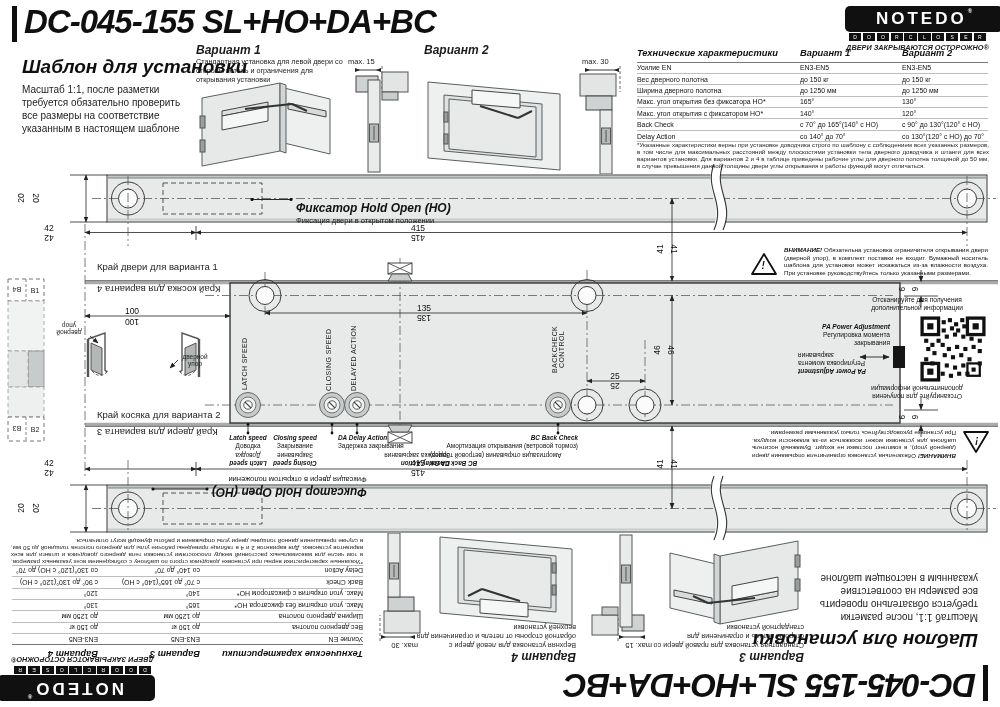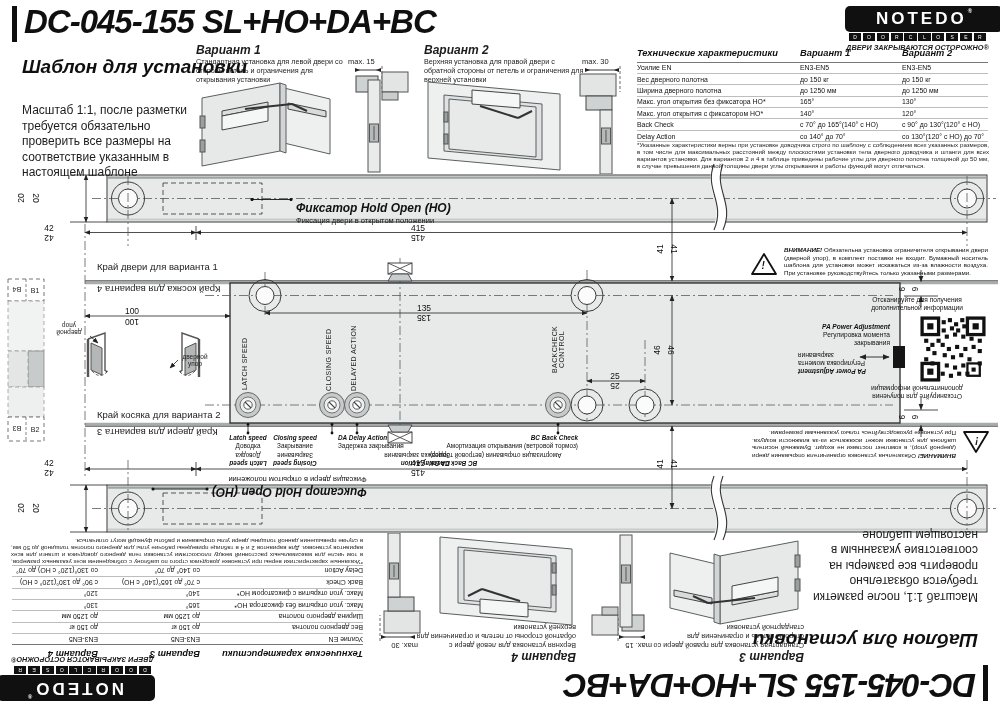--- a/index.html
+++ b/index.html
@@ -11,21 +11,21 @@
   .rl{transform:rotate(-90deg);}
   .rr{transform:rotate(90deg);}
   .dim{font-size:8.5px;color:#111;white-space:nowrap;text-align:center;}
   .dimv{width:18px;height:12px;display:flex;align-items:center;justify-content:center;
         font-size:8.5px;color:#111;white-space:nowrap;}
   .vup{writing-mode:vertical-rl;transform:rotate(180deg);font-size:7px;letter-spacing:.4px;
        color:#222;text-align:center;}
   .title{font-size:33px;letter-spacing:-1px;white-space:nowrap;color:#0f0f0f;}
   .bar{background:#0f0f0f;}
   .ih{font-size:19px;color:#0f0f0f;}
-  .ib{font-size:12px;line-height:1.3;margin-top:20px;}
+  .ib{font-size:10px;line-height:1.3;}
   .vt{font-size:12px;}
   .vd{font-size:7.2px;line-height:1.25;}
   .md{font-size:7.5px;white-space:nowrap;}
   .logo-main{position:absolute;left:0;top:0;width:158px;height:26px;background:#101010;color:#fff;
              border-radius:5px;display:flex;align-items:center;justify-content:center;
              font-weight:700;font-size:17px;letter-spacing:3px;}
   .logo-main .reg{font-size:6px;letter-spacing:0;align-self:flex-start;margin:2px 0 0 1px;}
   .logo-sub{position:absolute;left:4px;top:27px;width:137px;height:8px;display:flex;gap:1.5px;}
   .logo-sub span{flex:1;background:#101010;color:#fff;font-size:5px;display:flex;
                  align-items:center;justify-content:center;}
@@ -472,21 +472,20 @@
       <path d="M18,4 l-5,-2 l0,4 z M34,4 l5,-2 l0,4 z" fill="#222"></path>
       <rect x="40" y="6" width="26" height="20" fill="#e3e5e5" stroke="#555"></rect>
       <rect x="14" y="10" width="22" height="16" fill="#cfd2d2" stroke="#444"></rect>
       <rect x="26" y="14" width="12" height="92" fill="#e9ebeb" stroke="#555"></rect>
       <rect x="40" y="26" width="16" height="8" fill="#c9cdcd" stroke="#555"></rect>
       <rect x="27.5" y="58" width="9" height="18" fill="#b5b9b9" stroke="#555"></rect>
       <line x1="32" y1="60" x2="32" y2="74" stroke="#555"></line>
     </svg>
 
     <div class="abs vt b" style="left:424px;top:43px">Вариант 2</div>
-    <div class="abs vd" style="left:424px;top:57px;width:160px">Верхняя установка для правой двери с обратной стороны от петель и ограничения для верхней установки</div>
     <svg class="abs" style="left:420px;top:78px" width="152" height="96" viewBox="0 0 152 96">
       <g stroke="#5a5f5f" stroke-width="1">
         <polygon points="8,4 140,16 140,92 8,80" fill="#eef0f0"></polygon>
         <polygon points="24,17 122,26 122,82 24,73" fill="#dfe2e2"></polygon>
         <polygon points="29,21 116,29 116,79 29,71" fill="#e8eaea"></polygon>
         <polygon points="52,12 100,16 100,30 52,26" fill="#f5f6f6" stroke="#444"></polygon>
         <line x1="60" y1="28" x2="98" y2="40" stroke="#333" stroke-width="2"></line>
         <line x1="98" y1="40" x2="112" y2="33" stroke="#333" stroke-width="2"></line>
         <rect x="24" y="34" width="4" height="10" fill="#9aa0a0" stroke="#555"></rect>
         <rect x="24" y="56" width="4" height="10" fill="#9aa0a0" stroke="#555"></rect>

